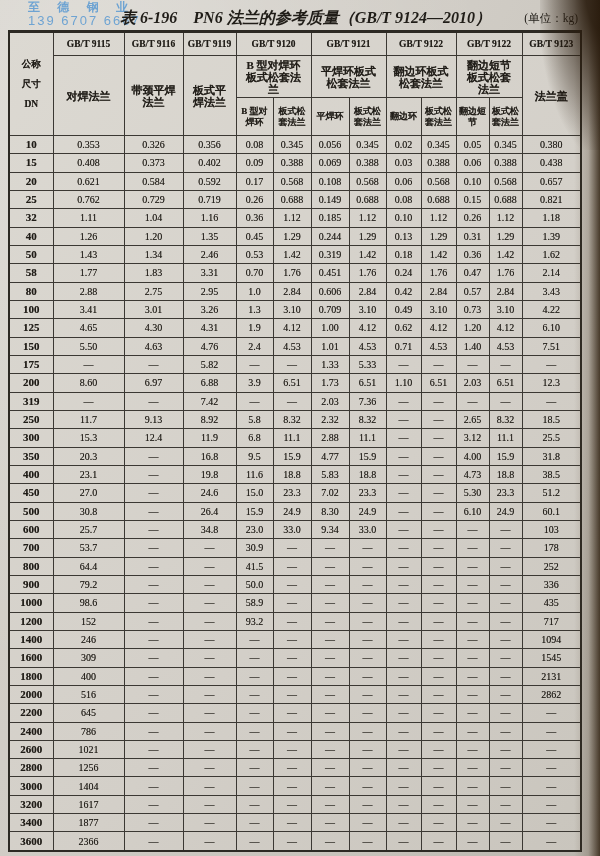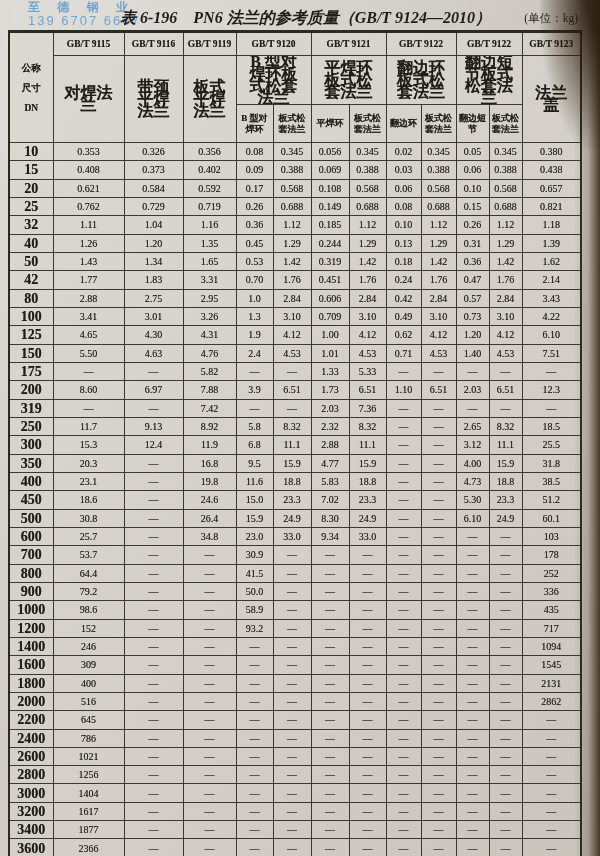--- a/index.html
+++ b/index.html
@@ -51,25 +51,25 @@
   }
   th,td{
     border:1px solid #3b3833;
     text-align:center;vertical-align:middle;
     padding:0;overflow:hidden;
     font-weight:400;
     text-shadow:0 0 .4px rgba(30,25,18,.6);
   }
   table{border:2px solid #2c2923;border-top-width:3px;}
   thead .std-row th{height:22px;font-size:9.5px;font-weight:700;letter-spacing:0;text-align:center;}
-  thead .name-row th{height:41px;font-size:16px;font-weight:700;line-height:12px;padding:0 6px;}
+  thead .name-row th{height:41px;font-size:11px;font-weight:700;line-height:12px;padding:0 6px;}
   thead .sub-row th{height:37px;font-size:9px;font-weight:700;line-height:11px;padding:0 2px;}
   th.dn-head{font-size:10.5px;font-weight:700;line-height:20px;white-space:pre-line;}
   tbody td{height:17.34px;font-size:10px;line-height:17px;white-space:nowrap;}
-  tbody td.dn-col{font-weight:700;font-size:14px;}
+  tbody td.dn-col{font-weight:700;font-size:11px;}
 </style>
 </head>
 <body>
 
 <div class="page">
 
   <div class="watermark">
     <div class="wm1">至 德 钢 业</div>
     <div class="wm2">139 6707 6667</div>
   </div>
@@ -219,33 +219,33 @@
             <td>0.13</td>
             <td>1.29</td>
             <td>0.31</td>
             <td>1.29</td>
             <td>1.39</td>
           </tr>
           <tr>
             <td class="dn-col">50</td>
             <td>1.43</td>
             <td>1.34</td>
-            <td>1.65</td>
+            <td>2.46</td>
             <td>0.53</td>
             <td>1.42</td>
             <td>0.319</td>
             <td>1.42</td>
             <td>0.18</td>
             <td>1.42</td>
             <td>0.36</td>
             <td>1.42</td>
             <td>1.62</td>
           </tr>
           <tr>
-            <td class="dn-col">42</td>
+            <td class="dn-col">58</td>
             <td>1.77</td>
             <td>1.83</td>
             <td>3.31</td>
             <td>0.70</td>
             <td>1.76</td>
             <td>0.451</td>
             <td>1.76</td>
             <td>0.24</td>
             <td>1.76</td>
             <td>0.47</td>
@@ -324,21 +324,21 @@
             <td>—</td>
             <td>—</td>
             <td>—</td>
             <td>—</td>
             <td>—</td>
           </tr>
           <tr>
             <td class="dn-col">200</td>
             <td>8.60</td>
             <td>6.97</td>
-            <td>7.88</td>
+            <td>6.88</td>
             <td>3.9</td>
             <td>6.51</td>
             <td>1.73</td>
             <td>6.51</td>
             <td>1.10</td>
             <td>6.51</td>
             <td>2.03</td>
             <td>6.51</td>
             <td>12.3</td>
           </tr>
@@ -412,21 +412,21 @@
             <td>5.83</td>
             <td>18.8</td>
             <td>—</td>
             <td>—</td>
             <td>4.73</td>
             <td>18.8</td>
             <td>38.5</td>
           </tr>
           <tr>
             <td class="dn-col">450</td>
-            <td>18.6</td>
+            <td>27.0</td>
             <td>—</td>
             <td>24.6</td>
             <td>15.0</td>
             <td>23.3</td>
             <td>7.02</td>
             <td>23.3</td>
             <td>—</td>
             <td>—</td>
             <td>5.30</td>
             <td>23.3</td>

